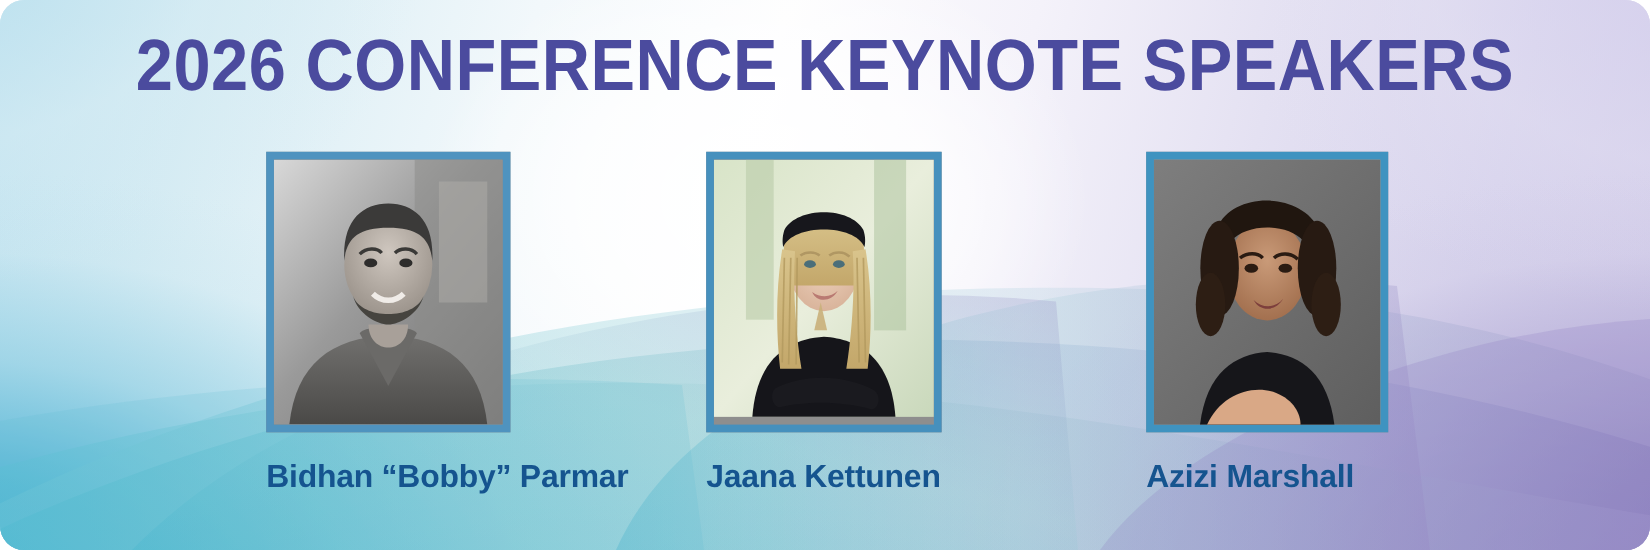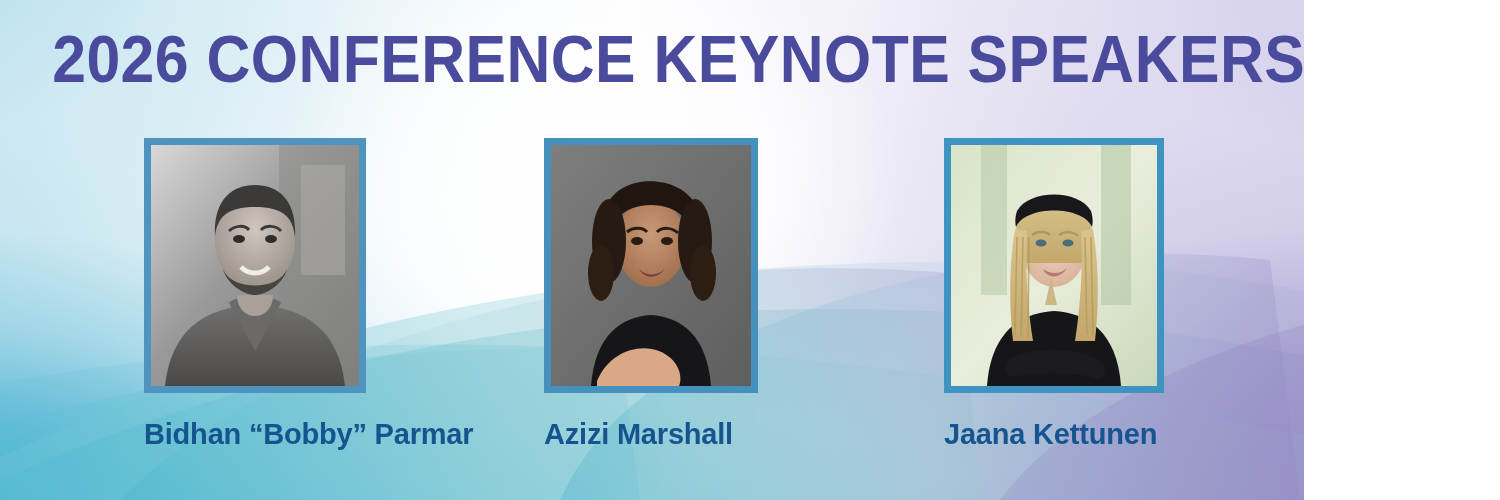--- a/index.html
+++ b/index.html
@@ -3,23 +3,24 @@
 <meta charset="utf-8">
 <style>
   html,body{margin:0;padding:0;}
   body{
     width:1500px;height:500px;overflow:hidden;
     font-family:"Liberation Sans", sans-serif;
   }
 
   #banner{
     position:relative;
-    width:1304px;height:500px;
+    width:1500px;height:500px;
     overflow:hidden;
     background:#eef1f8;
+    border-radius:22px;
   }
 
   
   .bg-layer{position:absolute;inset:0;}
 
   .bg-base{
     background:
       linear-gradient(105deg,
         #bfe2ef 0%,
         #d9edf4 14%,
@@ -206,52 +207,20 @@
           <path d="M64,92 C 62,56 80,40 104,40 C 128,40 146,56 144,92 C 142,72 132,62 104,62 C 76,62 66,72 64,92 Z" fill="#3b3a39"></path>
           <path d="M72,124 C 80,146 128,146 136,124 C 132,140 114,150 104,150 C 94,150 76,140 72,124 Z" fill="#46443f"></path>
           <ellipse cx="88" cy="94" rx="6" ry="4" fill="#2e2d2c"></ellipse>
           <ellipse cx="120" cy="94" rx="6" ry="4" fill="#2e2d2c"></ellipse>
           <path d="M78,86 C 84,80 94,80 98,85" stroke="#3a3937" stroke-width="3" fill="none"></path>
           <path d="M110,85 C 115,80 125,80 130,86" stroke="#3a3937" stroke-width="3" fill="none"></path>
           <path d="M90,122 C 98,130 110,130 118,122" stroke="#f0ece8" stroke-width="5" fill="none"></path>
         </svg>
       </div>
       <div class="speaker-name">Bidhan “Bobby” Parmar</div>
-    </div>
-
-    <div class="speaker">
-      <div class="photo-frame">
-        <svg class="portrait" viewBox="0 0 200 241" preserveAspectRatio="xMidYMid slice">
-          <defs>
-            <linearGradient id="gbg" x1="0" y1="0" x2="1" y2="1">
-              <stop offset="0" stop-color="#7e7e7e"></stop>
-              <stop offset="1" stop-color="#5e5e5e"></stop>
-            </linearGradient>
-            <radialGradient id="skin2" cx="50%" cy="40%" r="60%">
-              <stop offset="0" stop-color="#c99a78"></stop>
-              <stop offset="1" stop-color="#a3704f"></stop>
-            </radialGradient>
-          </defs>
-          <rect width="200" height="241" fill="url(#gbg)"></rect>
-          <path d="M40,241 C 44,190 70,172 100,170 C 130,172 156,190 160,241 Z" fill="#16161a"></path>
-          <path d="M46,236 C 58,208 86,198 108,206 C 128,214 132,232 128,241 L46,241 Z" fill="#d9a886"></path>
-          <ellipse cx="100" cy="98" rx="35" ry="44" fill="url(#skin2)"></ellipse>
-          <path d="M56,60 C 70,28 130,28 146,62 C 158,88 154,130 146,152 C 150,120 144,86 132,72 C 118,56 82,56 68,72 C 56,86 50,120 54,152 C 46,130 44,88 56,60 Z" fill="#20160f"></path>
-          <ellipse cx="58" cy="96" rx="17" ry="42" fill="#271a12"></ellipse>
-          <ellipse cx="144" cy="96" rx="17" ry="42" fill="#271a12"></ellipse>
-          <ellipse cx="50" cy="128" rx="13" ry="28" fill="#2d1e14"></ellipse>
-          <ellipse cx="152" cy="128" rx="13" ry="28" fill="#2d1e14"></ellipse>
-          <ellipse cx="86" cy="96" rx="6" ry="4" fill="#2a1b12"></ellipse>
-          <ellipse cx="116" cy="96" rx="6" ry="4" fill="#2a1b12"></ellipse>
-          <path d="M76,87 C 82,82 92,82 96,87" stroke="#2a1b12" stroke-width="3" fill="none"></path>
-          <path d="M106,87 C 111,82 121,82 127,88" stroke="#2a1b12" stroke-width="3" fill="none"></path>
-          <path d="M88,124 C 96,132 108,131 114,123 C 108,134 94,135 88,124 Z" fill="#7d3f3c"></path>
-        </svg>
-      </div>
-      <div class="speaker-name">Azizi Marshall</div>
     </div>
 
     <div class="speaker">
       <div class="photo-frame">
         <svg class="portrait" viewBox="0 0 206 241" preserveAspectRatio="xMidYMid slice">
           <defs>
             <linearGradient id="outbg" x1="0" y1="0" x2="1" y2="1">
               <stop offset="0" stop-color="#d8e4c8"></stop>
               <stop offset=".5" stop-color="#e9eedc"></stop>
               <stop offset="1" stop-color="#c9d8bb"></stop>
@@ -286,14 +255,46 @@
           <ellipse cx="117" cy="98" rx="5.5" ry="3.6" fill="#4a6e7a"></ellipse>
           <path d="M81,90 C 86,86 95,86 99,90" stroke="#b09763" stroke-width="2.4" fill="none"></path>
           <path d="M108,90 C 113,86 122,86 127,91" stroke="#b09763" stroke-width="2.4" fill="none"></path>
           <path d="M92,124 C 100,130 110,129 116,123 C 110,134 96,134 92,124 Z" fill="#b97a72"></path>
           <path d="M100,134 L106,160 L94,160 Z" fill="#c9b07a" opacity=".9"></path>
         </svg>
       </div>
       <div class="speaker-name">Jaana Kettunen</div>
     </div>
 
+    <div class="speaker">
+      <div class="photo-frame">
+        <svg class="portrait" viewBox="0 0 200 241" preserveAspectRatio="xMidYMid slice">
+          <defs>
+            <linearGradient id="gbg" x1="0" y1="0" x2="1" y2="1">
+              <stop offset="0" stop-color="#7e7e7e"></stop>
+              <stop offset="1" stop-color="#5e5e5e"></stop>
+            </linearGradient>
+            <radialGradient id="skin2" cx="50%" cy="40%" r="60%">
+              <stop offset="0" stop-color="#c99a78"></stop>
+              <stop offset="1" stop-color="#a3704f"></stop>
+            </radialGradient>
+          </defs>
+          <rect width="200" height="241" fill="url(#gbg)"></rect>
+          <path d="M40,241 C 44,190 70,172 100,170 C 130,172 156,190 160,241 Z" fill="#16161a"></path>
+          <path d="M46,236 C 58,208 86,198 108,206 C 128,214 132,232 128,241 L46,241 Z" fill="#d9a886"></path>
+          <ellipse cx="100" cy="98" rx="35" ry="44" fill="url(#skin2)"></ellipse>
+          <path d="M56,60 C 70,28 130,28 146,62 C 158,88 154,130 146,152 C 150,120 144,86 132,72 C 118,56 82,56 68,72 C 56,86 50,120 54,152 C 46,130 44,88 56,60 Z" fill="#20160f"></path>
+          <ellipse cx="58" cy="96" rx="17" ry="42" fill="#271a12"></ellipse>
+          <ellipse cx="144" cy="96" rx="17" ry="42" fill="#271a12"></ellipse>
+          <ellipse cx="50" cy="128" rx="13" ry="28" fill="#2d1e14"></ellipse>
+          <ellipse cx="152" cy="128" rx="13" ry="28" fill="#2d1e14"></ellipse>
+          <ellipse cx="86" cy="96" rx="6" ry="4" fill="#2a1b12"></ellipse>
+          <ellipse cx="116" cy="96" rx="6" ry="4" fill="#2a1b12"></ellipse>
+          <path d="M76,87 C 82,82 92,82 96,87" stroke="#2a1b12" stroke-width="3" fill="none"></path>
+          <path d="M106,87 C 111,82 121,82 127,88" stroke="#2a1b12" stroke-width="3" fill="none"></path>
+          <path d="M88,124 C 96,132 108,131 114,123 C 108,134 94,135 88,124 Z" fill="#7d3f3c"></path>
+        </svg>
+      </div>
+      <div class="speaker-name">Azizi Marshall</div>
+    </div>
+
   </div>
 </div>
 
 </body></html>

